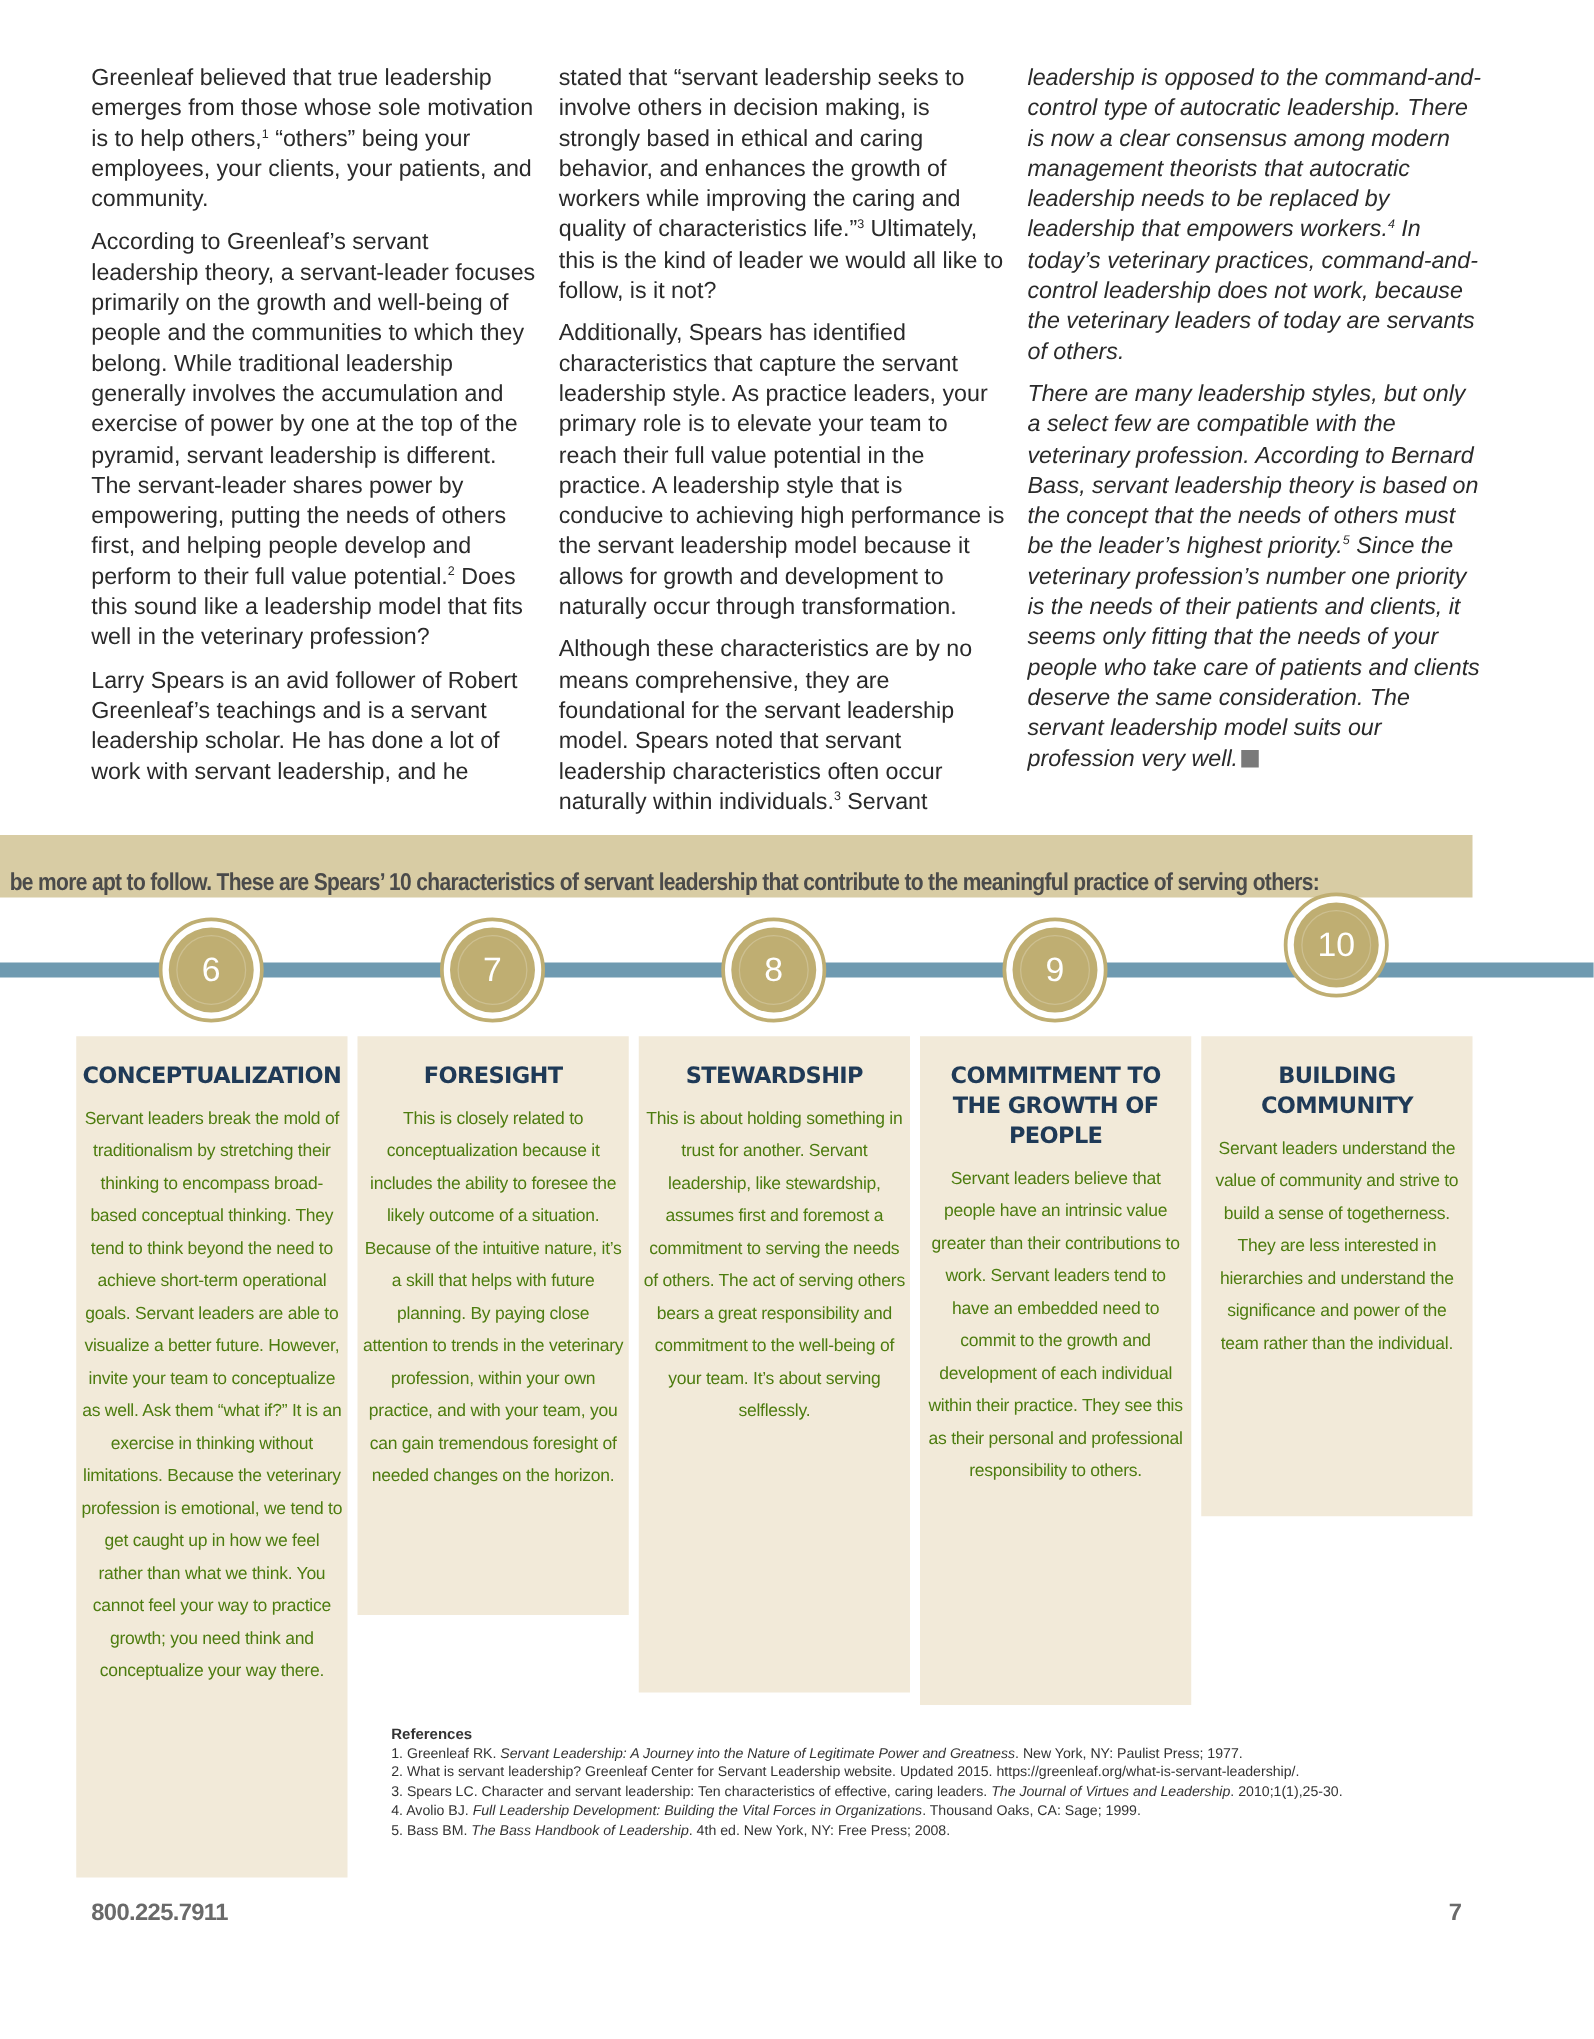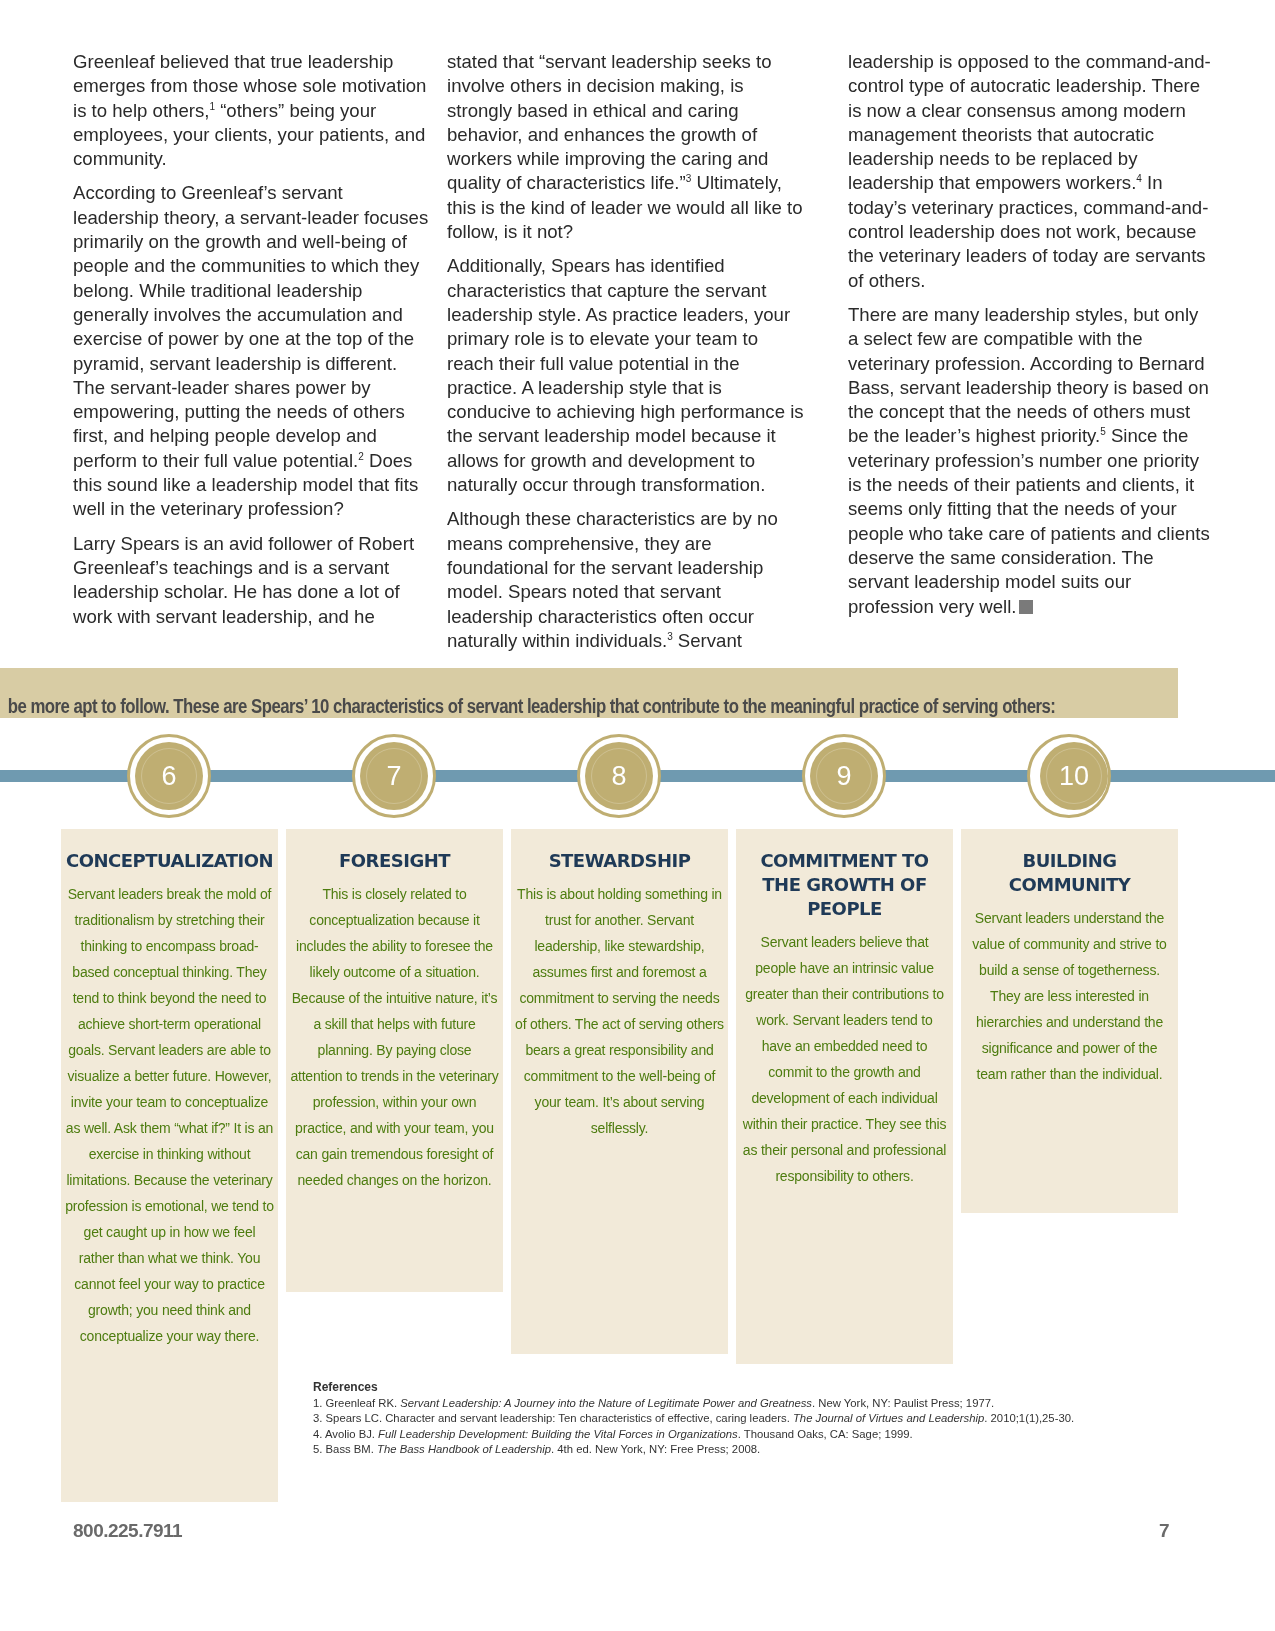--- a/index.html
+++ b/index.html
@@ -9,21 +9,21 @@
     font-family: "Liberation Sans", "DejaVu Sans", sans-serif;
   }
   .col {
     position: absolute; top: 50px; width: 360px;
     font-size: 18.6px; line-height: 24.3px; color: #2a2a2a;
   }
   .col p { margin: 0 0 10px 0; }
   .col sup { font-size: 10px; line-height: 0; vertical-align: 7px; }
   #col1 { left: 73px; }
   #col2 { left: 447px; }
-  #col3 { left: 848px; width: 365px; }
+  #col3 { left: 822px; width: 365px; font-style: italic; }
   .end-mark {
     display: inline-block; width: 14px; height: 14px; background: #7a7a7a;
     vertical-align: -1px; margin-left: 3px;
   }
   .banner {
     position: absolute; left: 0; top: 668px; width: 1178px; height: 50px;
     background: #d8cca4; display: flex; align-items: flex-end;
   }
   .banner span {
     padding-left: 9px; font-weight: bold; font-size: 19.5px; color: #4a4a4a;
@@ -113,21 +113,21 @@
     <div class="circle" style="left: 577px; top: 734px;">
       <div class="inner">
         <span class="num">8</span>
       </div>
     </div>
     <div class="circle" style="left: 802px; top: 734px;">
       <div class="inner">
         <span class="num">9</span>
       </div>
     </div>
-    <div class="circle" style="left: 1027px; top: 734px; justify-content: flex-end;">
+    <div class="circle" style="left: 1027px; top: 714px;">
       <div class="inner">
         <span class="num">10</span>
       </div>
     </div>
   </div>
 <div id="cards">
     <div class="card" style="left: 61px; height: 673px;">
       <h3>CONCEPTUALIZATION</h3>
       <p>Servant leaders break the mold of traditionalism by stretching their thinking to encompass broad-based conceptual thinking. They tend to think beyond the need to achieve short-term operational goals. Servant leaders are able to visualize a better future. However, invite your team to conceptualize as well. Ask them “what if?” It is an exercise in thinking without limitations. Because the veterinary profession is emotional, we tend to get caught up in how we feel rather than what we think. You cannot feel your way to practice growth; you need think and conceptualize your way there.</p>
     </div>
@@ -146,20 +146,21 @@
     <div class="card" style="left: 961px; height: 384px;">
       <h3>BUILDING COMMUNITY</h3>
       <p>Servant leaders understand the value of community and strive to build a sense of togetherness. They are less interested in hierarchies and understand the significance and power of the team rather than the individual.</p>
     </div>
   </div>
 
 <div class="refs">
   <div class="ref-title">References</div>
   <div id="ref-list">
       <div><span>1. Greenleaf RK. </span><em>Servant Leadership: A Journey into the Nature of Legitimate Power and Greatness</em><span>. New York, NY: Paulist Press; 1977.</span></div>
+      <div><span>2. What is servant leadership? Greenleaf Center for Servant Leadership website. Updated 2015. https://greenleaf.org/what-is-servant-leadership/.</span><em></em><span></span></div>
       <div><span>3. Spears LC. Character and servant leadership: Ten characteristics of effective, caring leaders. </span><em>The Journal of Virtues and Leadership</em><span>. 2010;1(1),25-30.</span></div>
       <div><span>4. Avolio BJ. </span><em>Full Leadership Development: Building the Vital Forces in Organizations</em><span>. Thousand Oaks, CA: Sage; 1999.</span></div>
       <div><span>5. Bass BM. </span><em>The Bass Handbook of Leadership</em><span>. 4th ed. New York, NY: Free Press; 2008.</span></div>
     </div>
 </div>
 
 <div class="footer-phone">800.225.7911</div>
 <div class="footer-page">7</div>
 
 </body></html>

